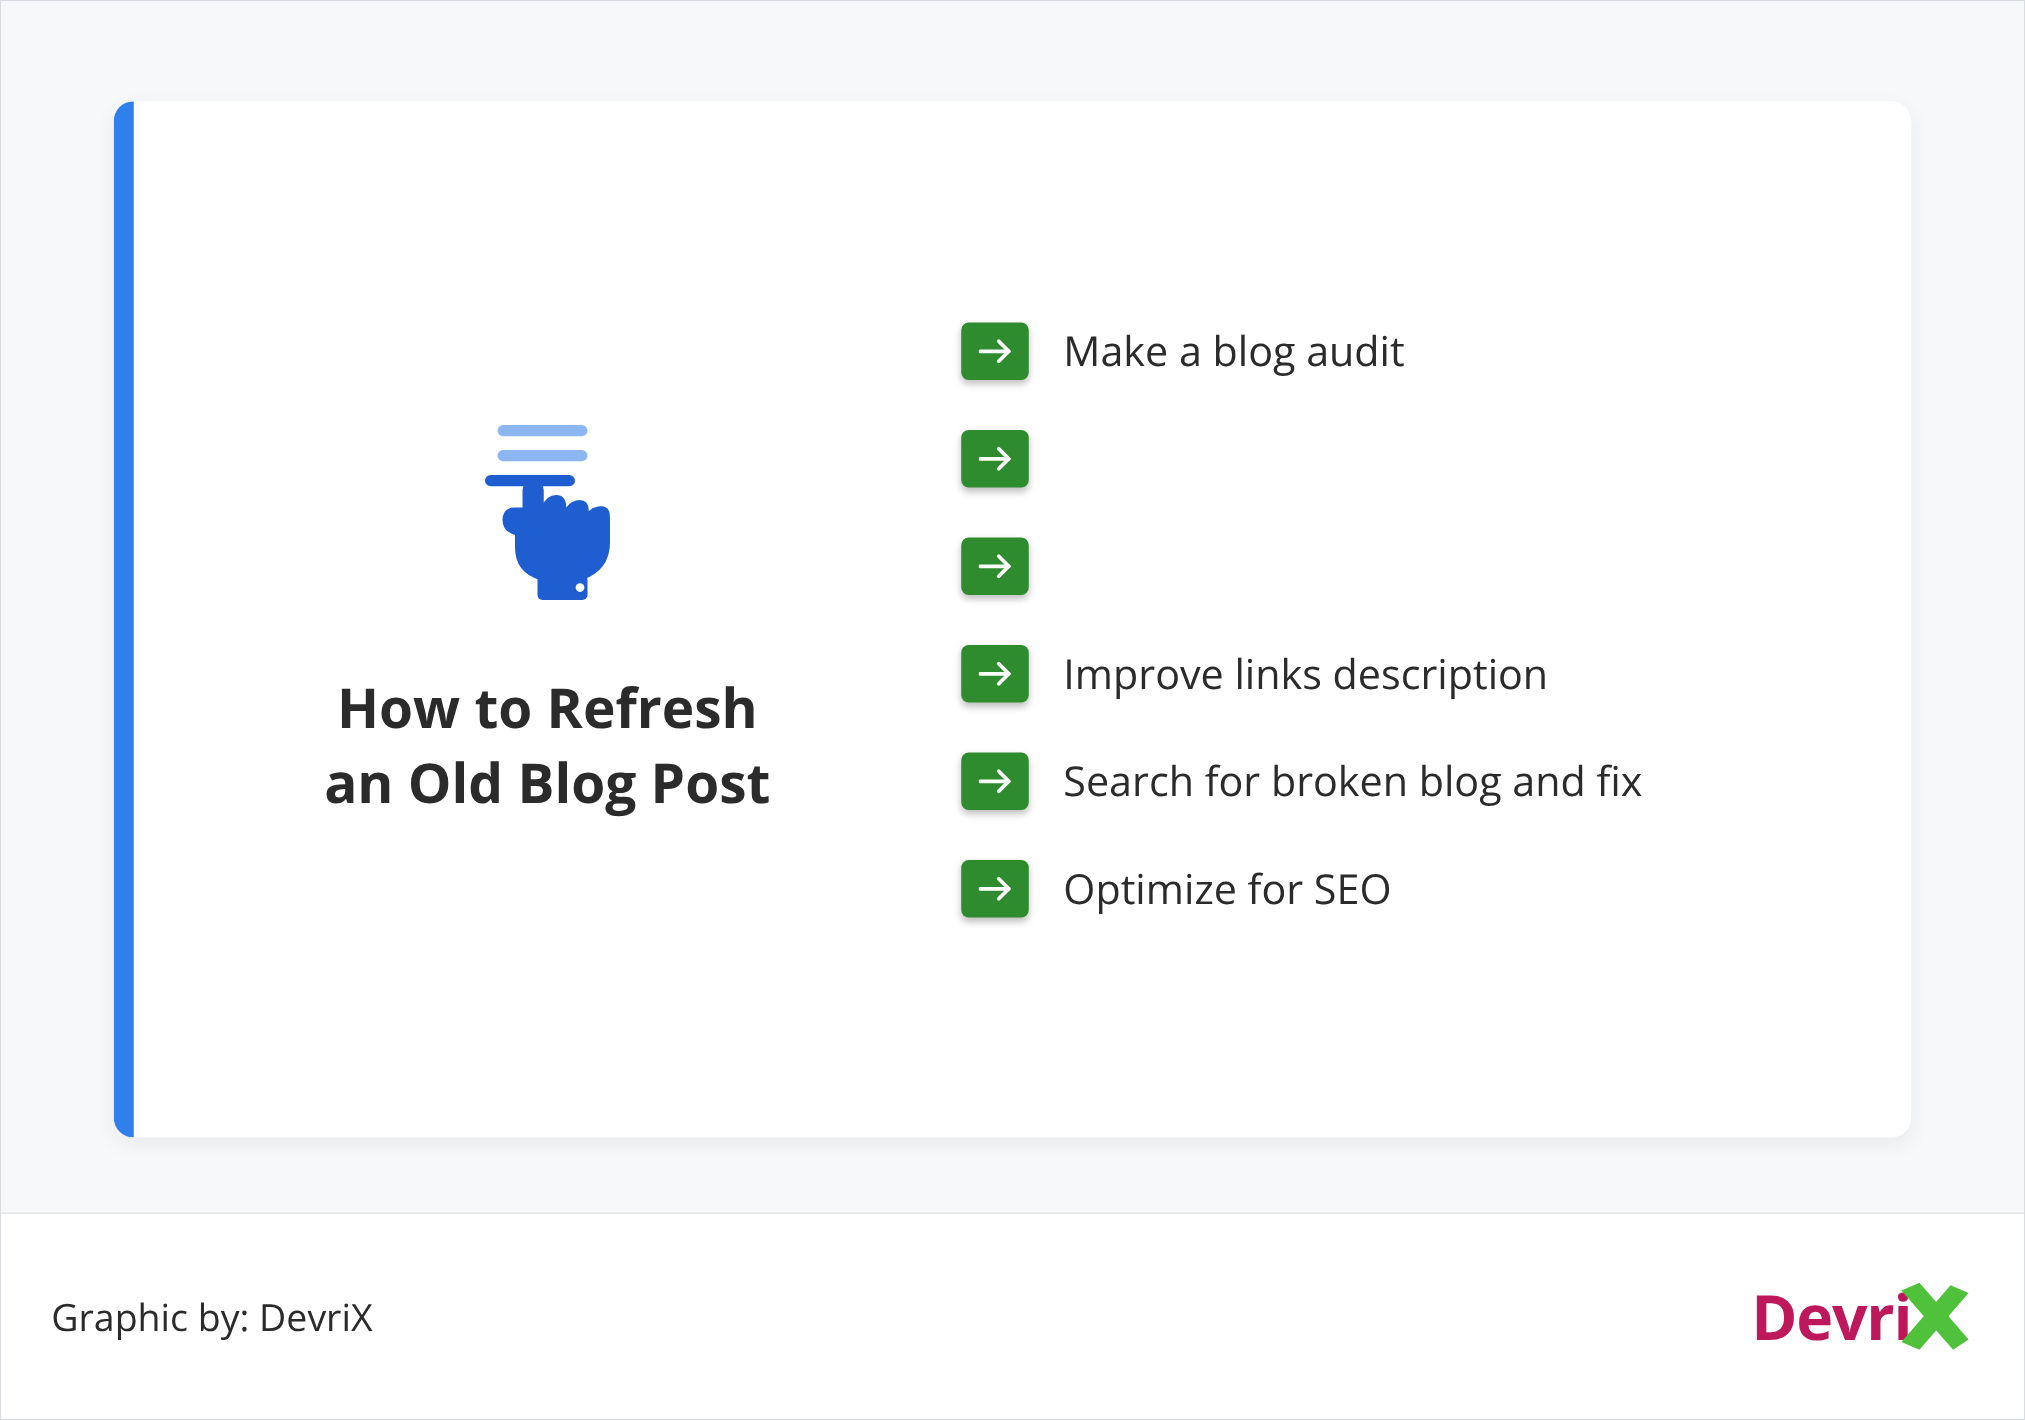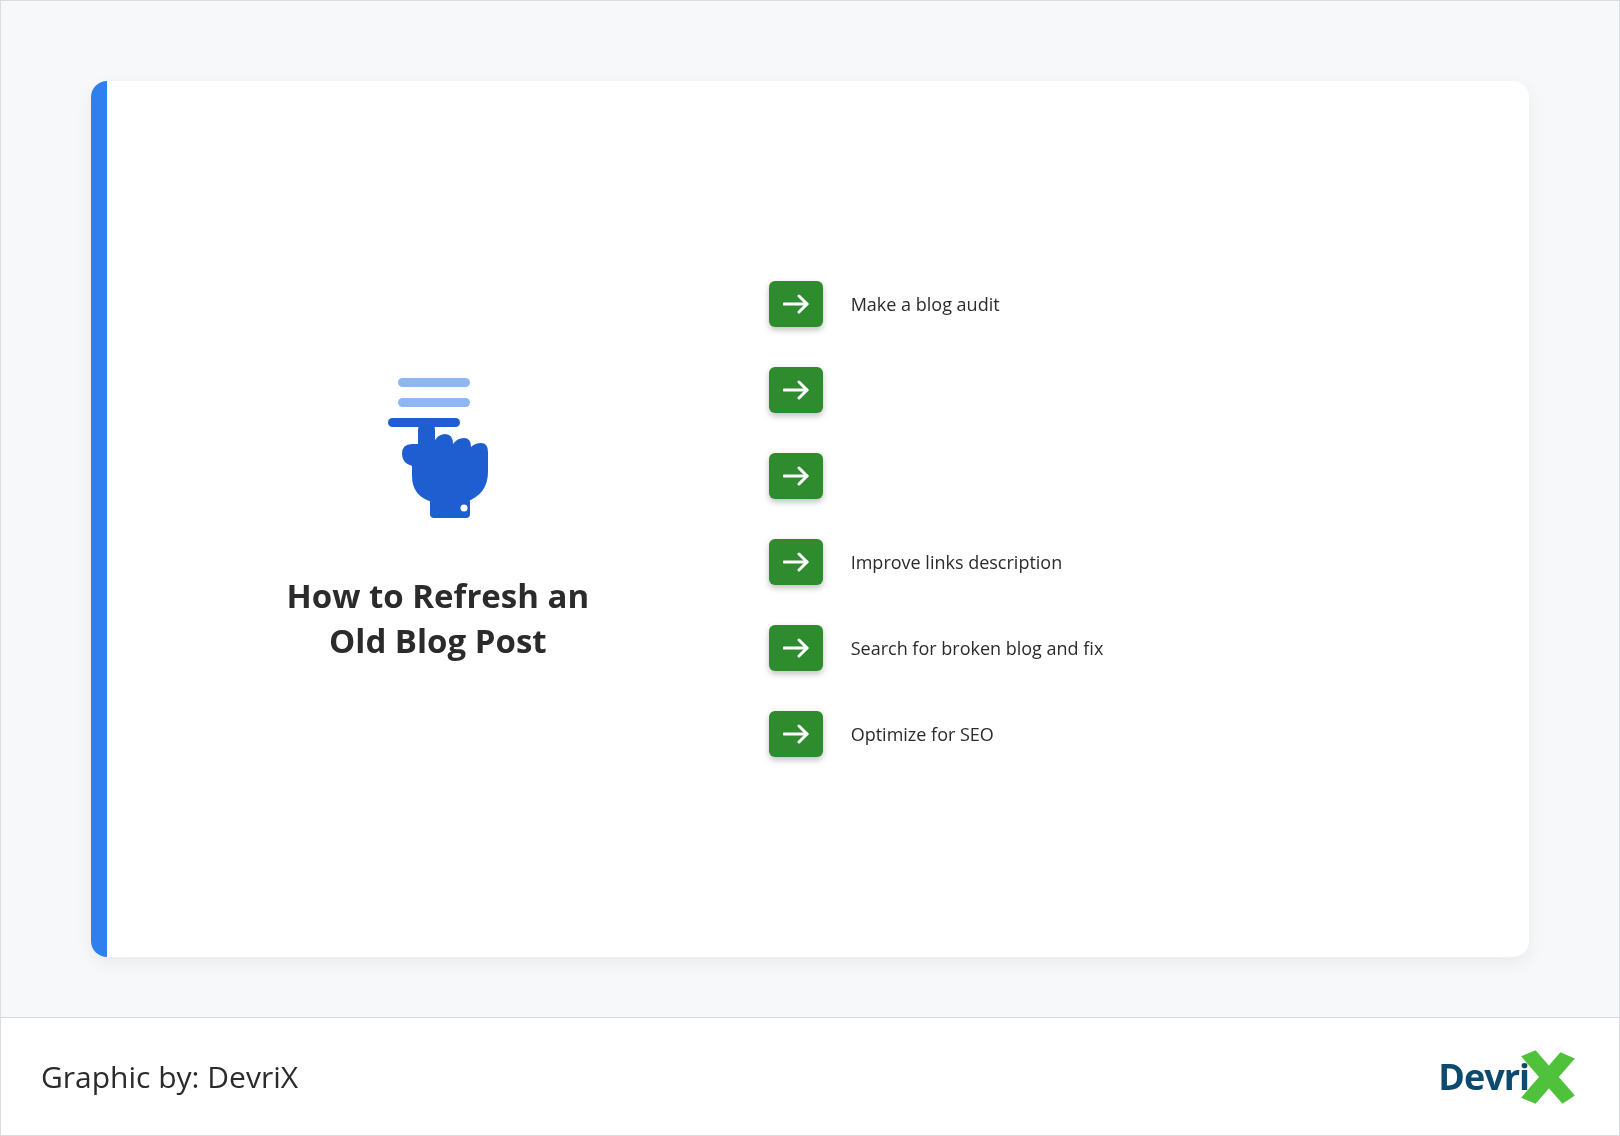--- a/index.html
+++ b/index.html
@@ -53,21 +53,21 @@
     align-items: center;
     justify-content: center;
     gap: 50px;
   }
   .left-icon {
     width: 120px;
     height: 150px;
     position: relative;
   }
   .left-title {
-    font-size: 33px;
+    font-size: 44px;
     font-weight: 700;
     color: #2b2b2b;
     text-align: center;
     line-height: 1.35;
     max-width: 360px;
   }
   .right {
     flex: 1;
     display: flex;
     flex-direction: column;
@@ -90,42 +90,42 @@
     align-items: center;
     justify-content: center;
     flex-shrink: 0;
   }
   .arrow-box svg {
     width: 26px;
     height: 20px;
     stroke: #ffffff;
   }
   .row-label {
-    font-size: 18px;
+    font-size: 33px;
     color: #2b2b2b;
   }
   .footer {
-    height: 118px;
+    height: 165px;
     border-top: 1px solid #d9dde2;
     background: #ffffff;
     display: flex;
     align-items: center;
     justify-content: space-between;
     padding: 0 40px 0 40px;
   }
   .credit {
     font-size: 30px;
     color: #2b2b2b;
   }
   .brand {
     display: flex;
     align-items: center;
-    font-size: 36px;
+    font-size: 50px;
     font-weight: 700;
-    color: #0c4a6e;
+    color: #be185d;
     letter-spacing: -1px;
   }
   .brand svg {
     width: 62px;
     height: 62px;
     margin-left: -12px;
   }
 </style>
 </head>
 <body>

